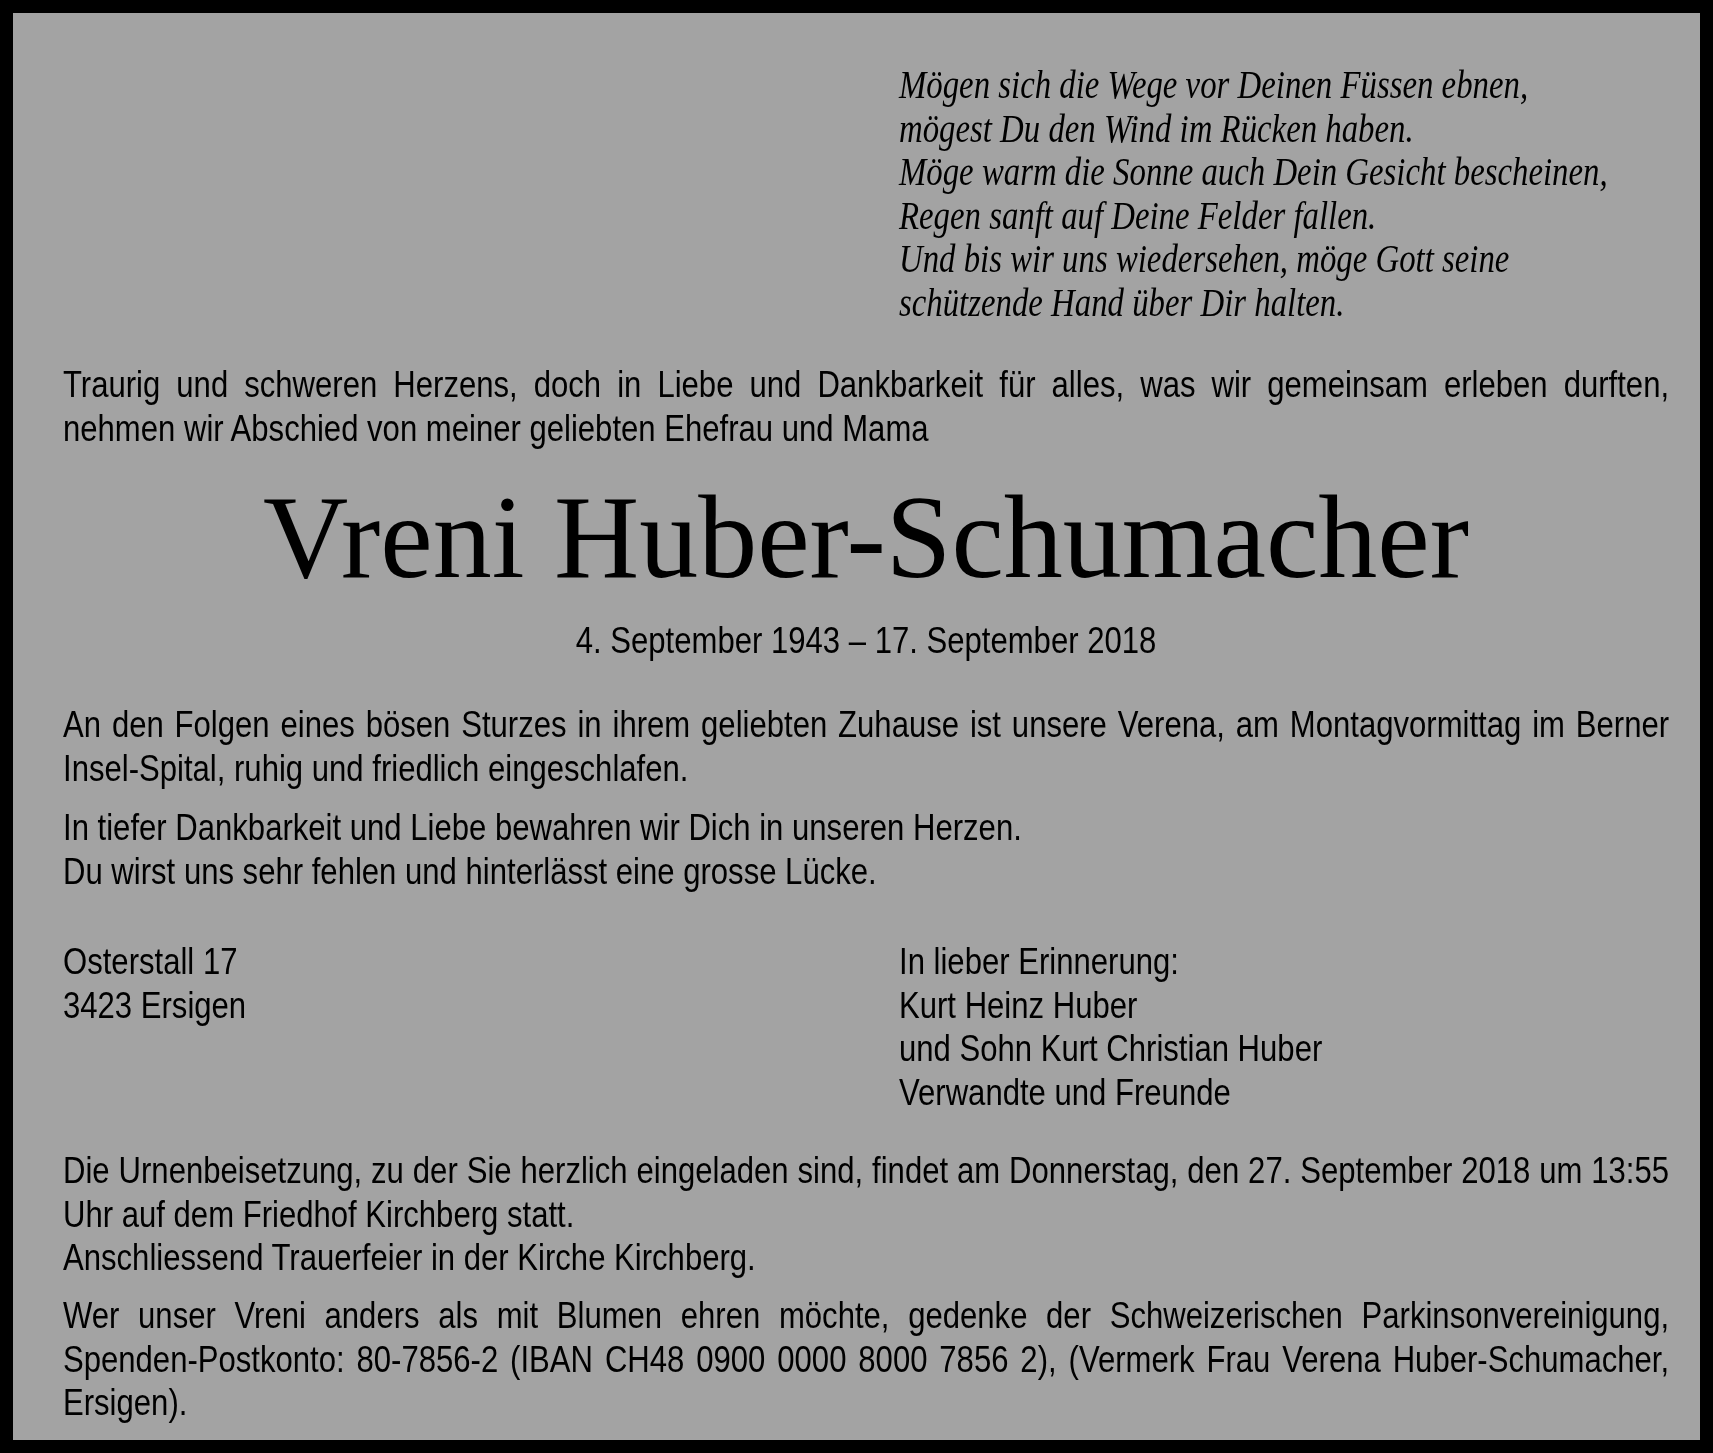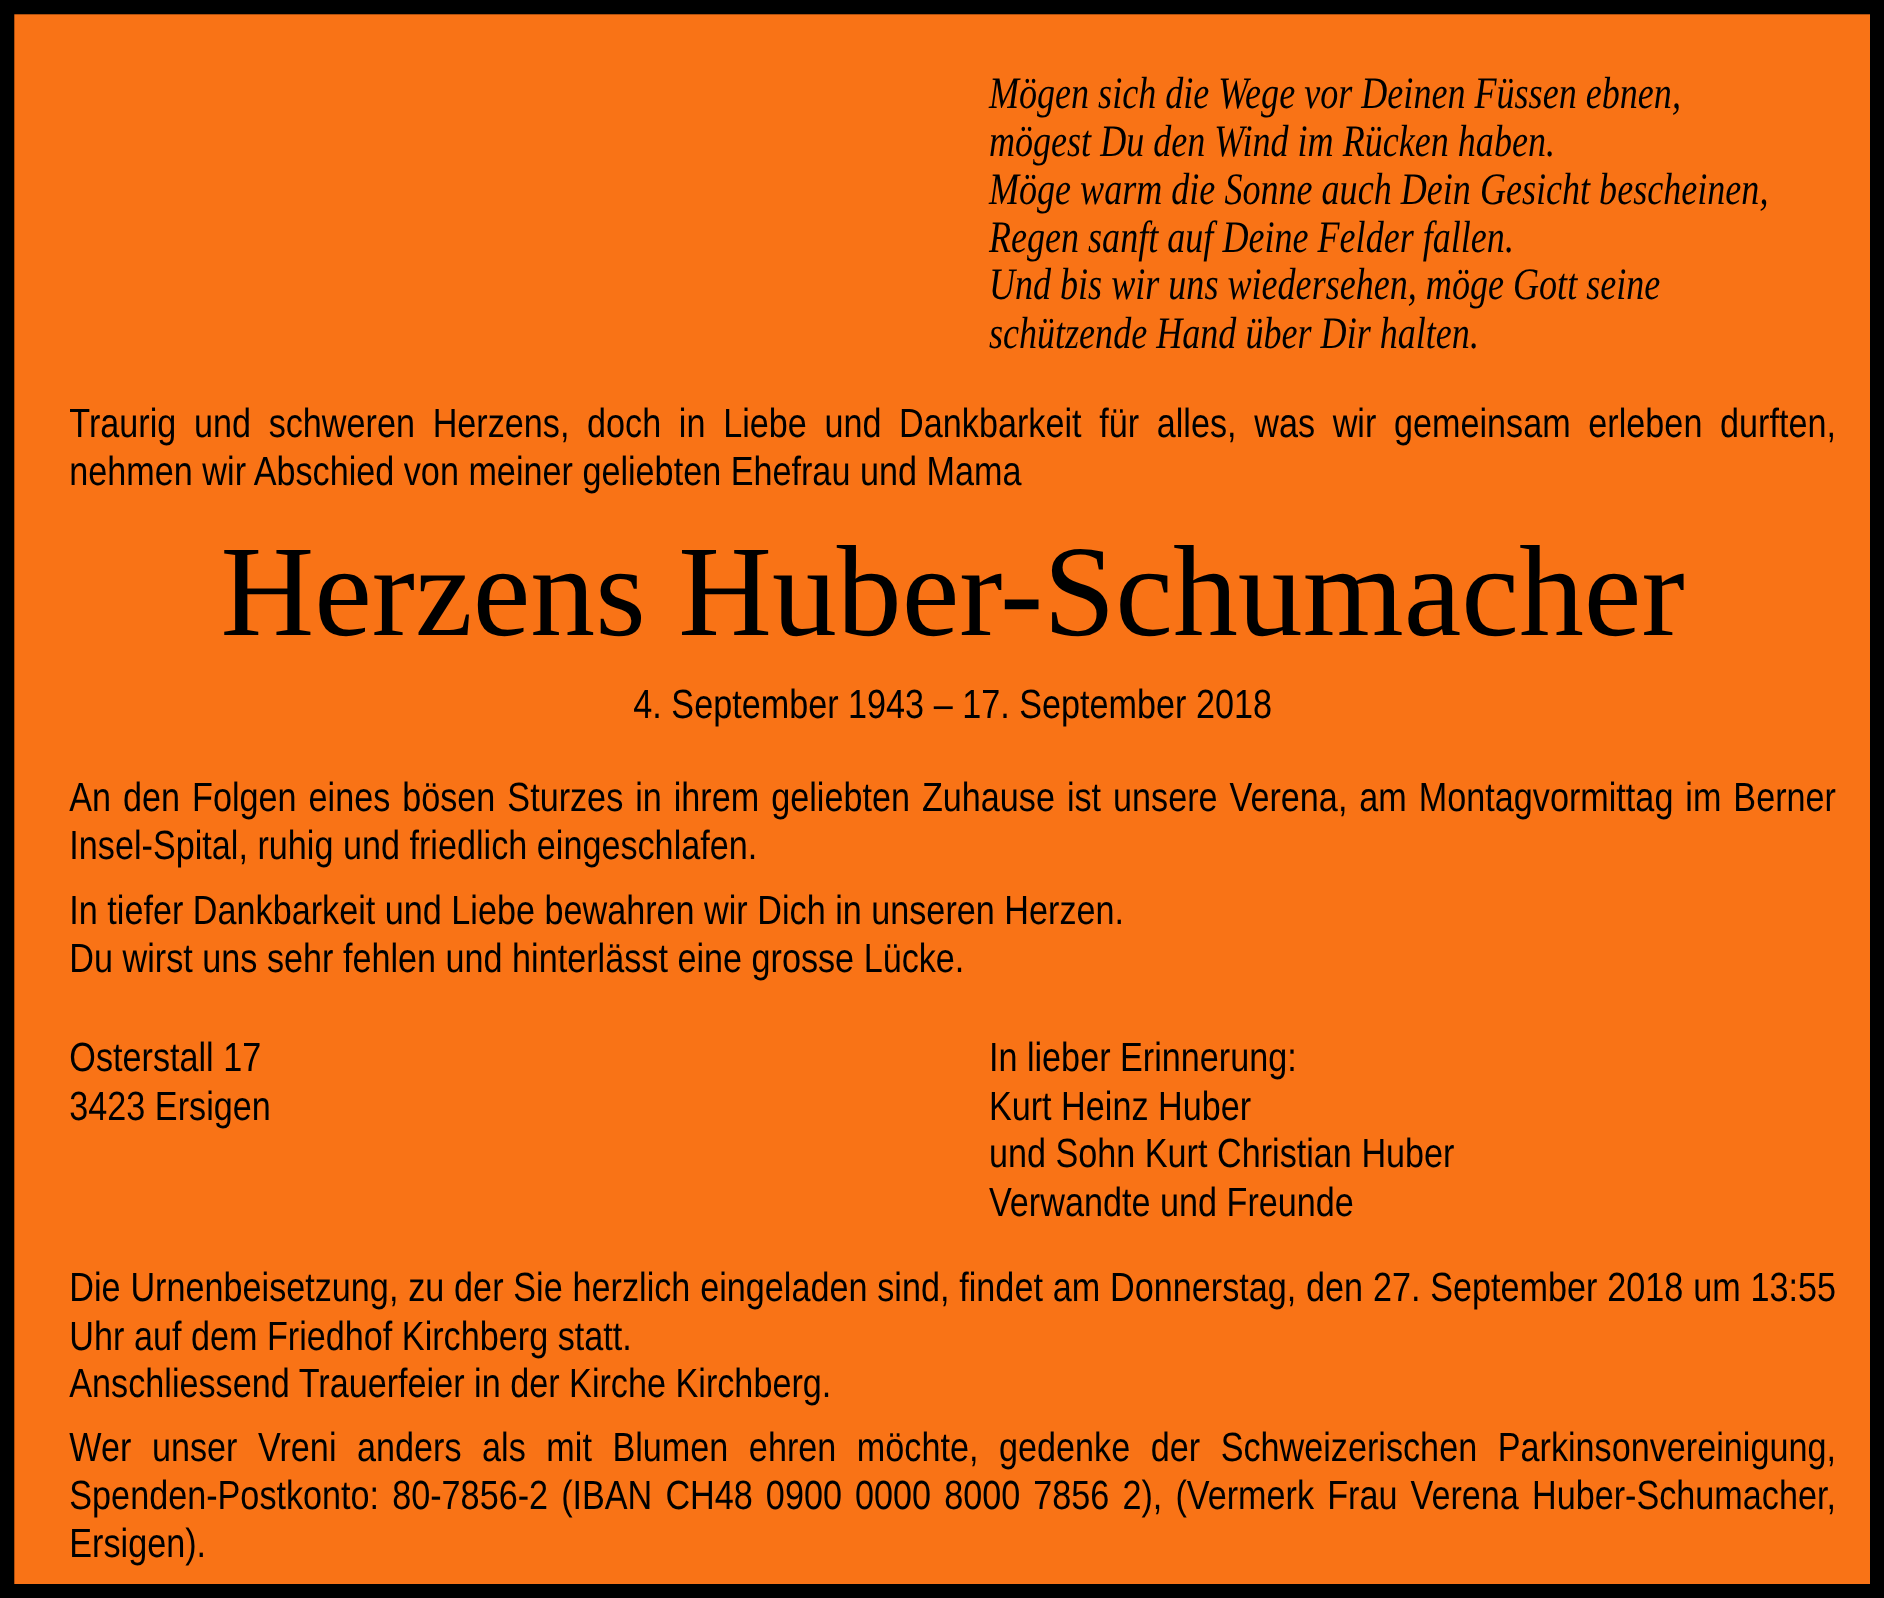--- a/index.html
+++ b/index.html
@@ -6,21 +6,21 @@
     margin: 0;
     padding: 0;
     background: #ffffff;
   }
   .page {
     position: relative;
     width: 1713px;
     height: 1453px;
     box-sizing: border-box;
     border: 13px solid #000000;
-    background: #f97316;
+    background: #a3a3a3;
     overflow: hidden;
     color: #000000;
     font-family: "Liberation Sans", "DejaVu Sans", sans-serif;
   }
   .abs { position: absolute; }
 
   
   .body-text {
     font-family: "Liberation Sans", "DejaVu Sans", sans-serif;
     font-size: 37px;
@@ -65,21 +65,21 @@
     <span class="line">Mögen sich die Wege vor Deinen Füssen ebnen,</span>
     <span class="line">mögest Du den Wind im Rücken haben.</span>
     <span class="line">Möge warm die Sonne auch Dein Gesicht bescheinen,</span>
     <span class="line">Regen sanft auf Deine Felder fallen.</span>
     <span class="line">Und bis wir uns wiedersehen, möge Gott seine</span>
     <span class="line">schützende Hand über Dir halten.</span>
   </div>
 
   <div class="abs body-text w-full justify" style="left:50px; top:350px;">Traurig und schweren Herzens, doch in Liebe und Dankbarkeit für alles, was wir gemeinsam erleben durften, nehmen wir Abschied von meiner geliebten Ehefrau und Mama</div>
 
-  <div class="abs name" style="left:50px; top:466px; width:1606px;">Herzens Huber-Schumacher</div>
+  <div class="abs name" style="left:50px; top:466px; width:1606px;">Vreni Huber-Schumacher</div>
 
   <div class="abs body-text w-full center" style="left:50px; top:606px;">4. September 1943 – 17. September 2018</div>
 
   <div class="abs body-text w-full justify" style="left:50px; top:690px;">An den Folgen eines bösen Sturzes in ihrem geliebten Zuhause ist unsere Verena, am Montagvormittag im Berner Insel-Spital, ruhig und friedlich eingeschlafen.</div>
 
   <div class="abs body-text" style="left:50px; top:793px;">
     <span class="line">In tiefer Dankbarkeit und Liebe bewahren wir Dich in unseren Herzen.</span>
     <span class="line">Du wirst uns sehr fehlen und hinterlässt eine grosse Lücke.</span>
   </div>
 

